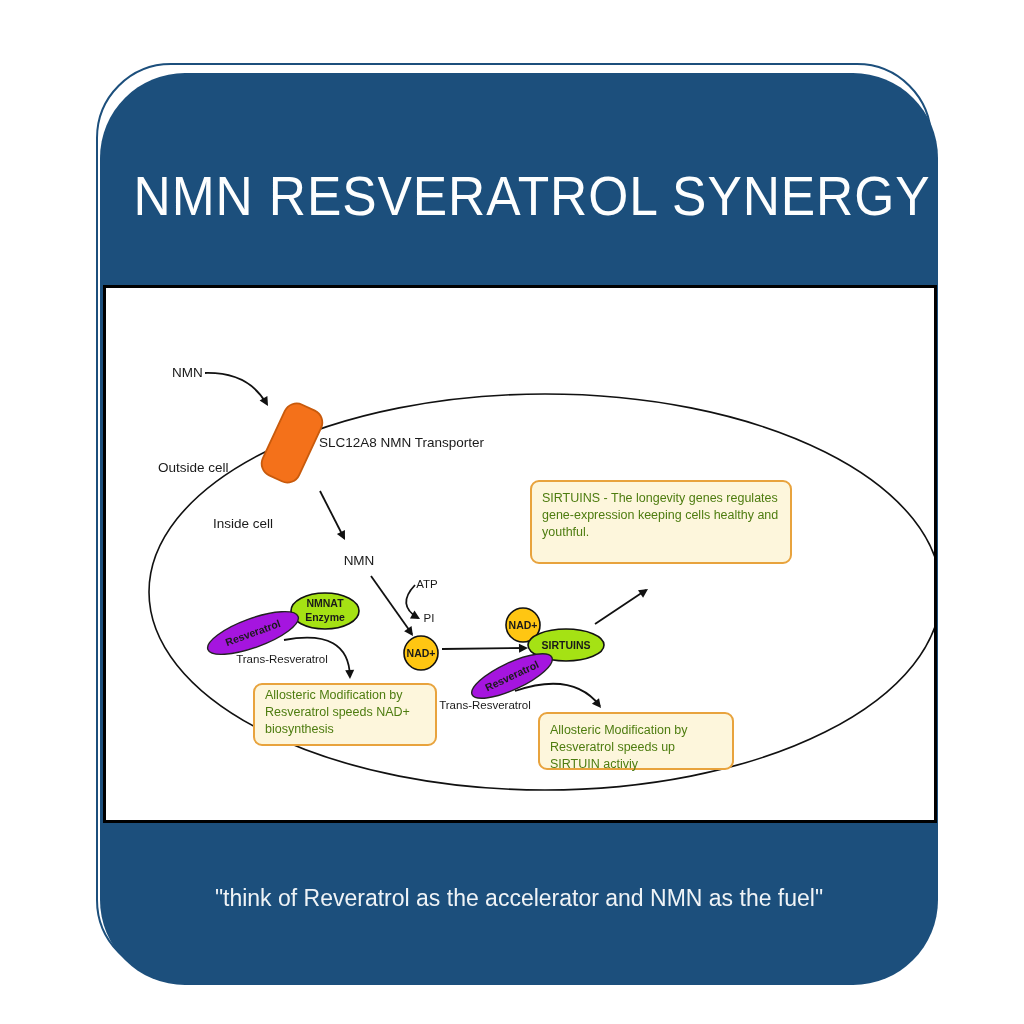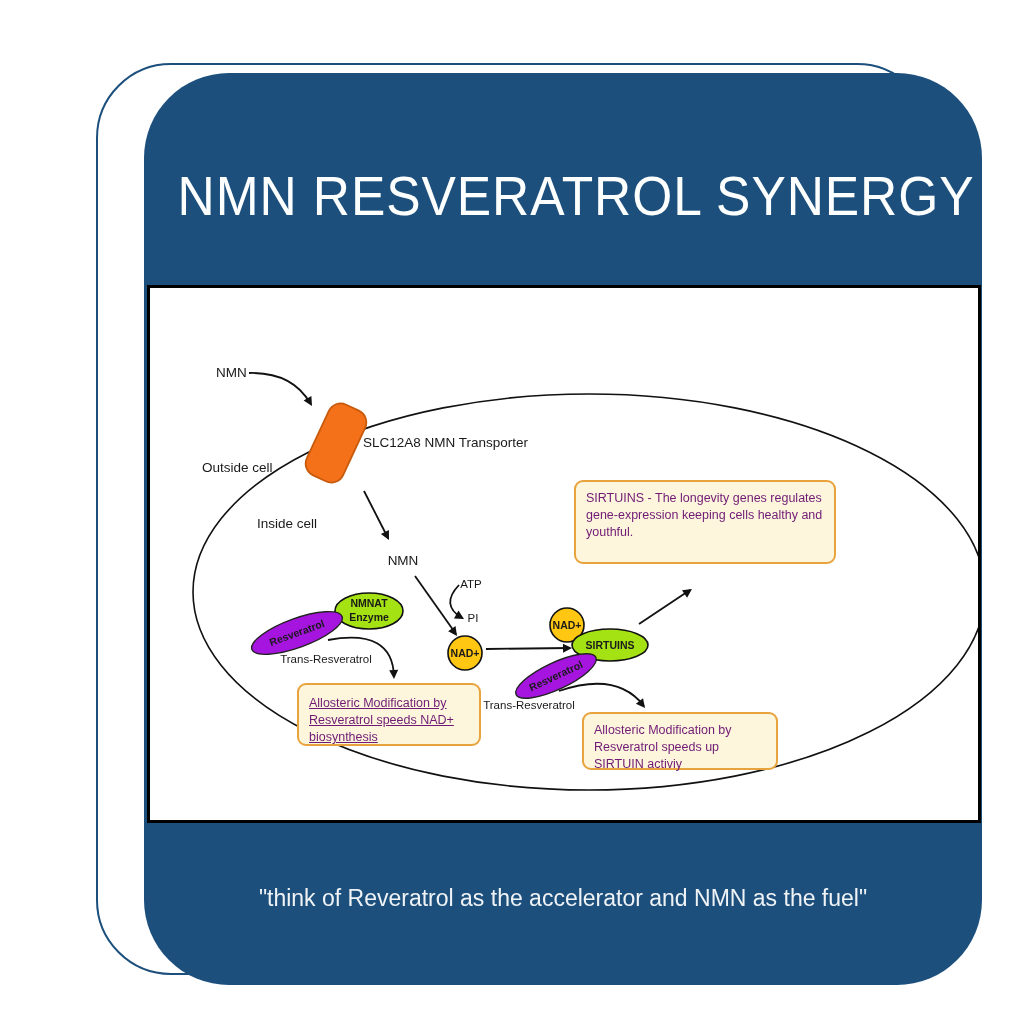--- a/index.html
+++ b/index.html
@@ -1,33 +1,33 @@
 <!DOCTYPE html>
 <html><head>
 <meta charset="utf-8">
 <style>
   html,body { margin:0; padding:0; background:#ffffff; }
   .page { position:relative; width:1024px; height:1024px; background:#ffffff;
           font-family:"Liberation Sans", sans-serif; overflow:hidden; }
   .card-outline { position:absolute; left:96px; top:63px; width:836px; height:912px;
           border:2px solid #1C4F7C; border-radius:75px; box-sizing:border-box; }
   .card { position:absolute; left:100px; top:73px; width:838px; height:912px;
-          background:#1C4F7C; border-radius:85px;margin-left:44px; }
+          background:#1C4F7C; border-radius:85px; }
   .title { position:absolute; top:90px; left:0; width:100%; margin:0;
           text-align:center; color:#FDFEFE; font-size:56px; font-weight:400;
           letter-spacing:1px; transform:scaleX(0.92); white-space:nowrap; }
   .panel { position:absolute; left:3px; top:212px; width:834px; height:538px;
           background:#ffffff; border:3px solid #000000; box-sizing:border-box;
           overflow:hidden; }
   .panel svg { position:absolute; left:0; top:0; }
   .note { position:absolute; box-sizing:border-box; background:#FDF6DC;
-          border:2px solid #E8A33D; border-radius:9px; color:#701a75;
+          border:2px solid #E8A33D; border-radius:9px; color:#4d7c0f;
           font-size:12.5px; line-height:1.36; padding:8px 10px; }
   .note-sirtuins { left:424px; top:192px; width:262px; height:84px; }
-  .note-nad      { left:147px; top:395px; width:184px; height:63px; padding:10px 10px;text-decoration:underline; }
+  .note-nad      { left:147px; top:395px; width:184px; height:63px; padding:2px 10px; }
   .note-activity { left:432px; top:424px; width:196px; height:58px; }
   .quote { position:absolute; top:812px; left:0; width:100%; text-align:center;
           color:#EFF3F6; font-size:23px; font-weight:400; }
   svg text { font-family:"Liberation Sans", sans-serif; fill:#1a1a1a; }
   .lbl   { font-size:13.5px; }
   .lbl-s { font-size:11.5px; }
   .pill-t { font-size:10.5px; font-weight:bold; }
 </style>
 </head>
 <body>

